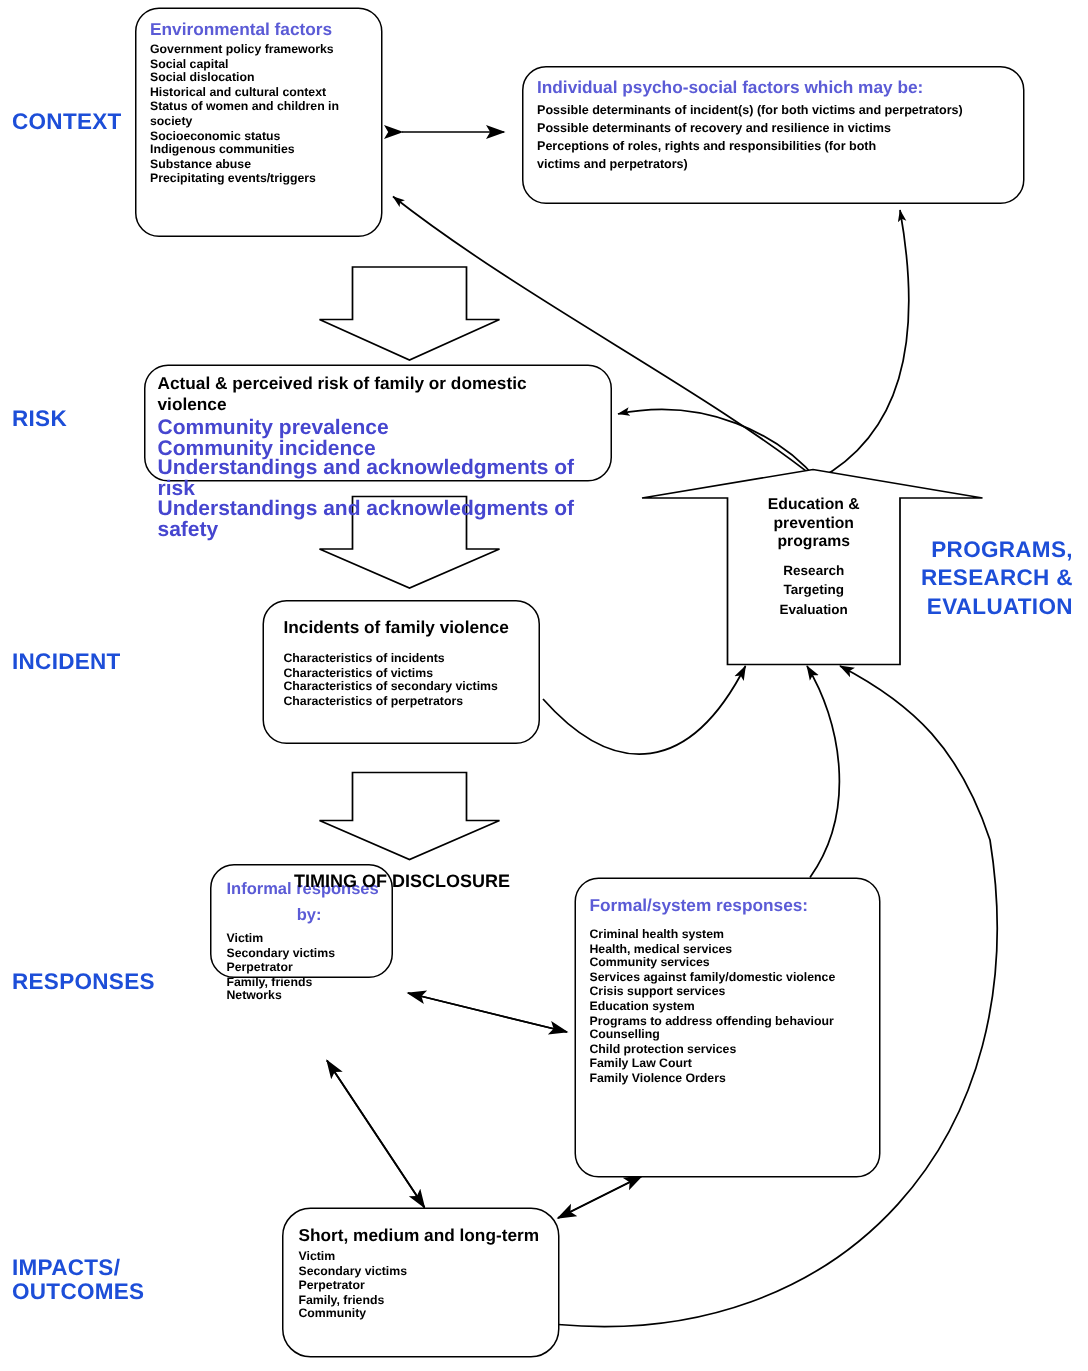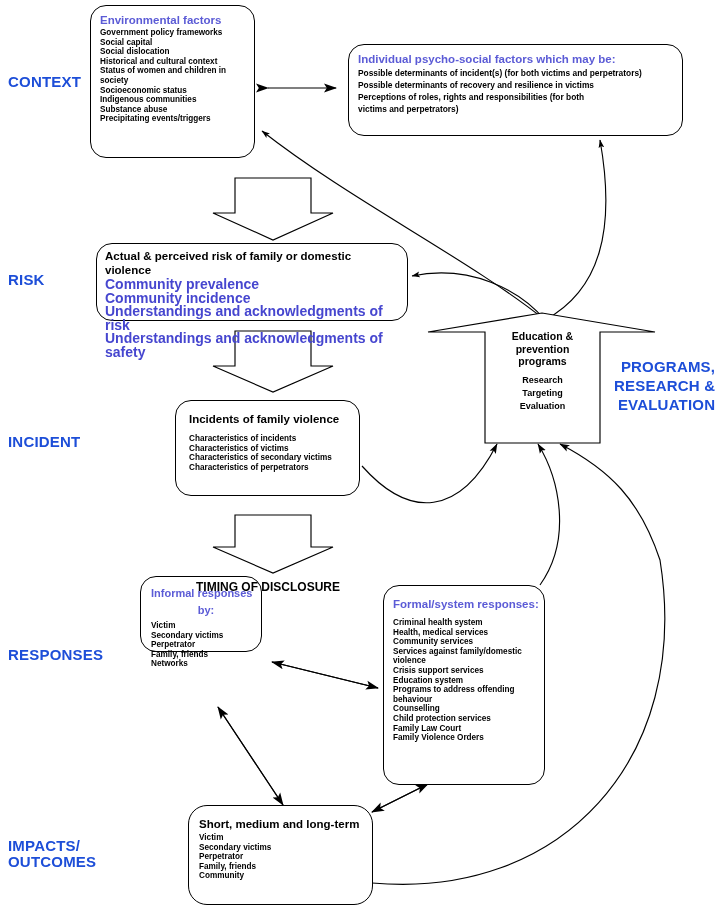--- a/index.html
+++ b/index.html
@@ -153,21 +153,21 @@
     <div class="title-blue" style="font-size:11px;line-height:16px;margin-bottom:3px;text-align:center;">by:</div>
     <ul class="items">
       <li class="it-black">Victim</li>
       <li class="it-black">Secondary victims</li>
       <li class="it-black">Perpetrator</li>
       <li class="it-black">Family,  friends</li>
       <li class="it-black">Networks</li>
     </ul>
   </div>
 
-  <div class="node rbox" style="left:383px;top:585px;width:162px;height:200px;padding:11px 0 0 9px;">
+  <div class="node rbox" style="left:383px;top:585px;width:204px;height:200px;padding:11px 0 0 9px;">
     <div class="title-blue" style="margin-bottom:7px;">Formal/system responses:</div>
     <ul class="items">
       <li class="it-black">Criminal health system</li>
       <li class="it-black">Health,  medical services</li>
       <li class="it-black">Community services</li>
       <li class="it-black">Services against family/domestic violence</li>
       <li class="it-black">Crisis support services</li>
       <li class="it-black">Education system</li>
       <li class="it-black">Programs to address offending behaviour</li>
       <li class="it-black">Counselling</li>

